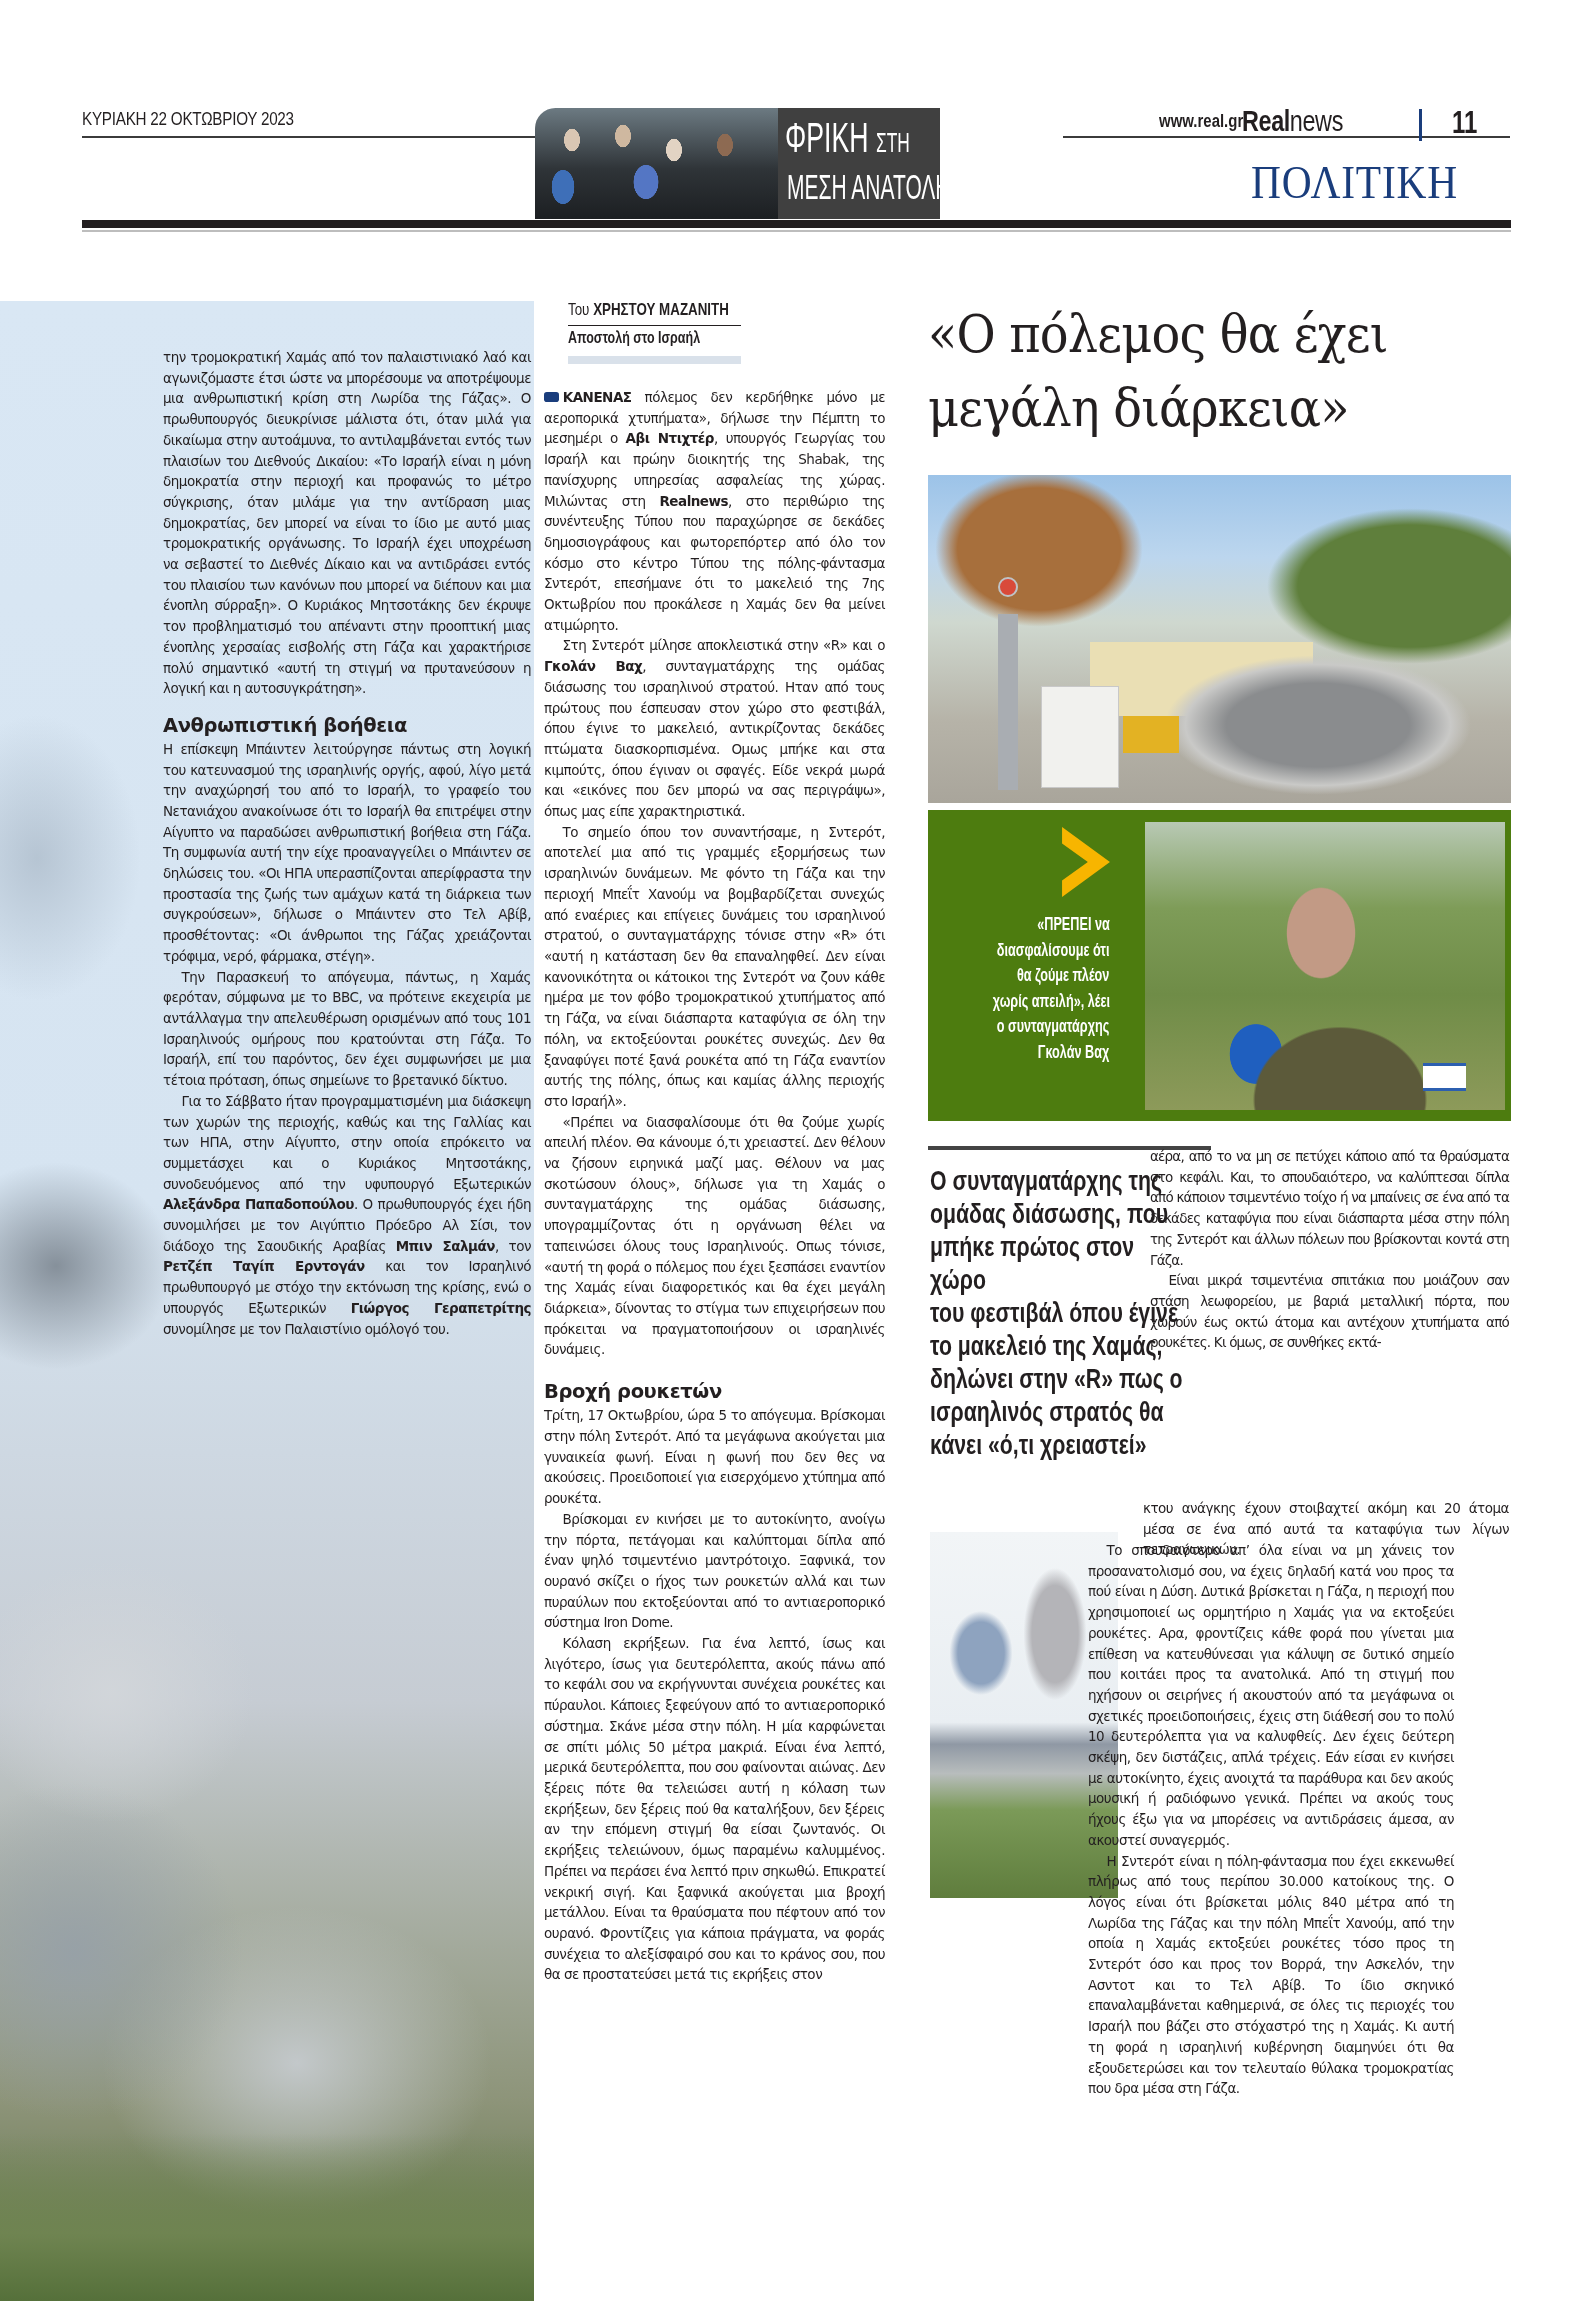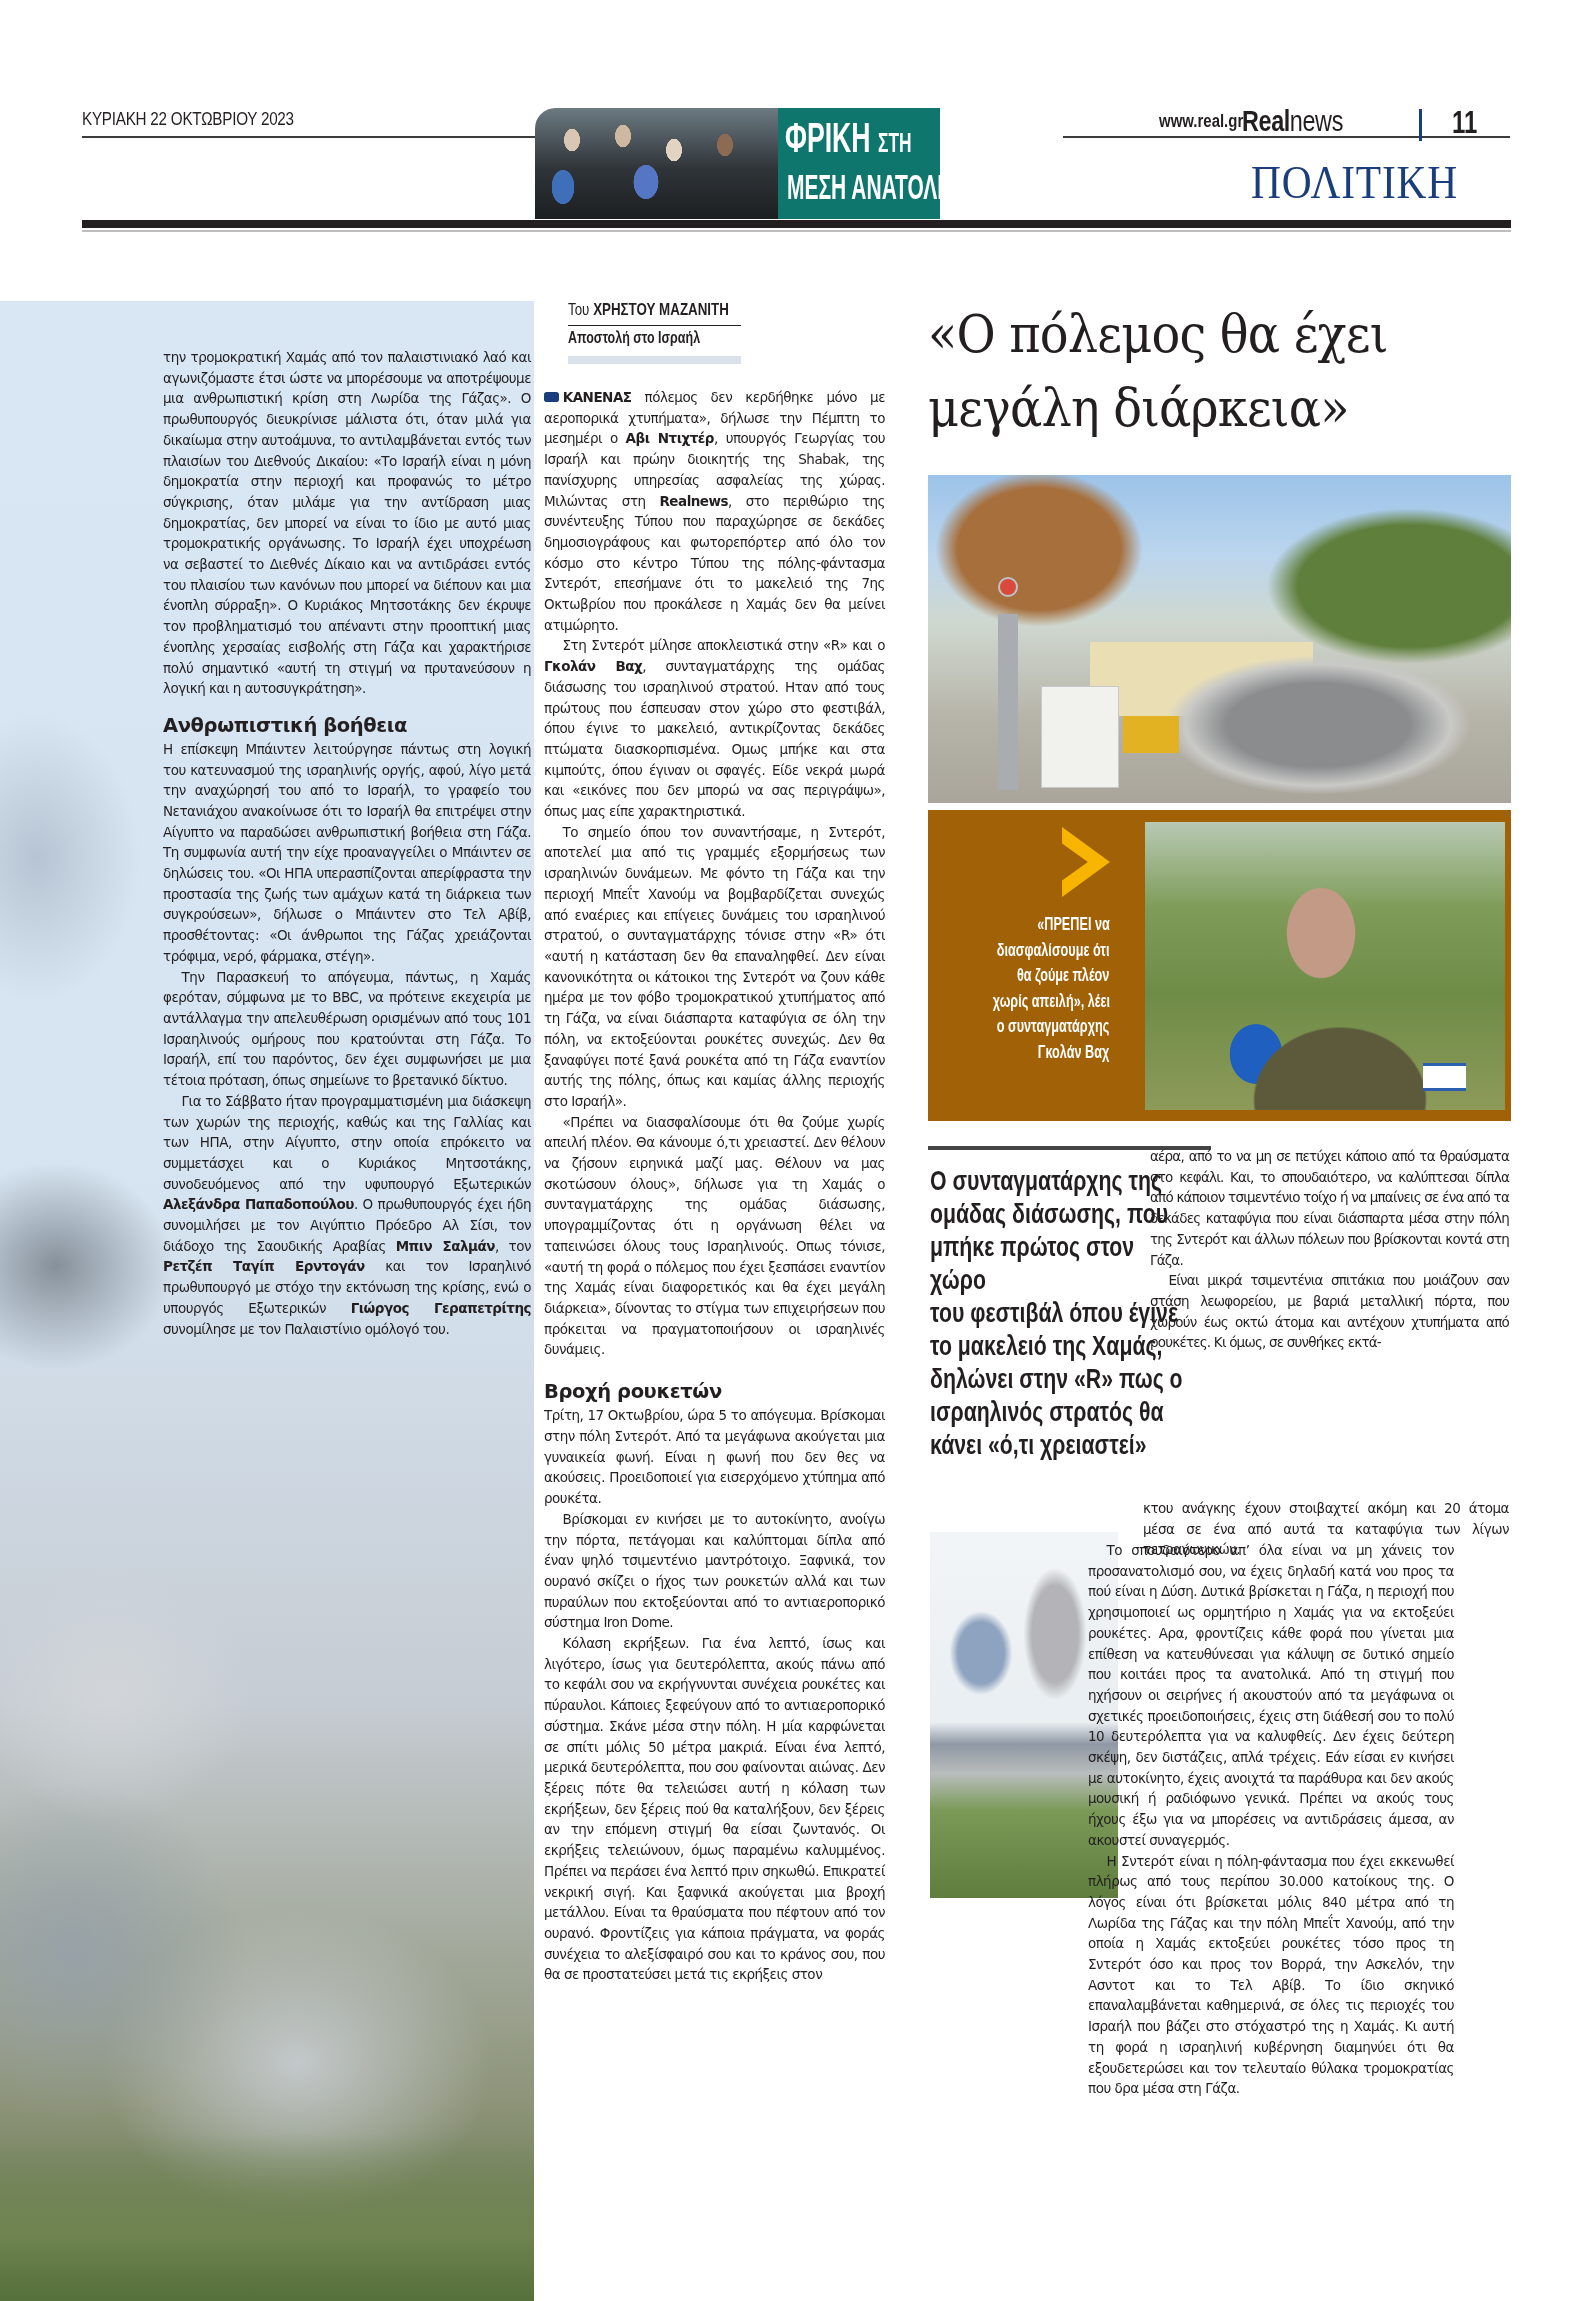--- a/index.html
+++ b/index.html
@@ -13,21 +13,21 @@
   .hdr-thumb { position: absolute; left: 535px; top: 108px; width: 243px; height: 111px; overflow: hidden; border-radius: 20.4px 0 0 0;
     background:
       radial-gradient(ellipse 13px 18.6px at 37px 32px, #d9c6b3 60%, transparent 62%),
       radial-gradient(ellipse 13px 18.6px at 88px 28px, #cfb8a0 60%, transparent 62%),
       radial-gradient(ellipse 13px 18.6px at 139px 42px, #e2d3c3 60%, transparent 62%),
       radial-gradient(ellipse 13px 18.6px at 190px 37px, #8d6a52 60%, transparent 62%),
       radial-gradient(ellipse 18.6px 28px at 28px 79px, #3e6fb8 60%, transparent 62%),
       radial-gradient(ellipse 20.4px 28px at 111px 74px, #5476c4 60%, transparent 62%),
       linear-gradient(180deg, #6c7a82 0%, #2f3438 55%, #1c1f22 100%);
   }
-  .hdr-banner { position: absolute; left: 778px; top: 108px; width: 162px; height: 111px; background: #0f766e; color: #ffffff; font-family: "Liberation Sans", sans-serif; font-weight: 700; }
+  .hdr-banner { position: absolute; left: 778px; top: 108px; width: 162px; height: 111px; background: #404040; color: #ffffff; font-family: "Liberation Sans", sans-serif; font-weight: 400; }
   .hdr-banner .b1 { position: absolute; left: 7.4px; top: 5.6px; font-size: 43px; line-height: 46px; transform: scaleX(0.62); transform-origin: left top; white-space: nowrap; }
   .hdr-banner .b1 small { font-size: 28px; }
   .hdr-banner .b2 { position: absolute; left: 9.3px; top: 58px; font-size: 35px; line-height: 41px; transform: scaleX(0.6); transform-origin: left top; white-space: nowrap; }
 
   .hdr-site { position: absolute; left: 1159px; top: 111px; font-family: "Liberation Sans", sans-serif; font-size: 17.6px; font-weight: 700; color: #231f20; transform: scaleX(0.85); transform-origin: left top; }
   .hdr-brand { position: absolute; left: 1242px; top: 104px; font-family: "Liberation Sans", sans-serif; font-size: 30px; color: #231f20; transform: scaleX(0.78); transform-origin: left top; white-space: nowrap; letter-spacing: -0.5px; }
   .hdr-brand b { font-weight: 700; }
   .hdr-sep { position: absolute; left: 1419px; top: 109px; width: 2.8px; height: 32px; background: #1a3d7c; }
   .hdr-page { position: absolute; left: 1452px; top: 104px; font-family: "Liberation Sans", sans-serif; font-size: 32px; font-weight: 700; transform: scaleX(0.75); transform-origin: left top; }
   .hdr-section { position: absolute; left: 1251px; top: 156px; font-family: "Liberation Serif", serif; font-size: 46px; color: #1a3d7c; letter-spacing: 0.9px; transform: scaleX(0.9); transform-origin: left top; }
@@ -78,21 +78,21 @@
       linear-gradient(180deg, #9cc3e8 0%, #bcd6ee 25%, #cfd8cf 45%, #b6b3a8 75%, #a9a59b 100%);
   }
   .rubble-pile { position: absolute; left: 195px; top: 148px; width: 388px; height: 176px;
     background: radial-gradient(ellipse 204px 93px at 195px 102px, #8a8c8e 45%, #c9c9c7 65%, transparent 75%); }
   .rubble-building { position: absolute; left: 162px; top: 167px; width: 223px; height: 74px; background: #eadfb4; }
   .rubble-truck { position: absolute; left: 113px; top: 211px; width: 78px; height: 102px; background: #f1f1ee; border: 1.9px solid #c8c8c8; }
   .rubble-excavator { position: absolute; left: 195px; top: 241px; width: 56px; height: 37px; background: #e3b223; }
   .rubble-pole { position: absolute; left: 70px; top: 139px; width: 20.4px; height: 176px; background: #a9adb2; }
   .rubble-sign { position: absolute; left: 70px; top: 102px; width: 20.4px; height: 20.4px; border-radius: 50%; background: #d94a3a; border: 2.8px solid #bfc3c6; }
 
-  .quote-box { position: absolute; left: 928px; top: 810px; width: 583px; height: 311px; background: #a16207; }
+  .quote-box { position: absolute; left: 928px; top: 810px; width: 583px; height: 311px; background: #4d7c0f; }
   .quote-chevron { position: absolute; left: 130px; top: 16.7px; width: 56px; height: 70px; }
   .quote-text { position: absolute; left: 18.6px; top: 102px; width: 163px; text-align: right; color: #ffffff; font-family: "Liberation Sans", sans-serif; font-weight: 700; font-size: 17.6px; line-height: 25.5px; }
   .quote-text span.inner { display: inline-block; transform: scaleX(0.72); transform-origin: right top; white-space: nowrap; }
   .photo-colonel { position: absolute; left: 217px; top: 12px; width: 360px; height: 288px; overflow: hidden;
     background:
       radial-gradient(ellipse 56px 74px at 176px 111px, #c29a85 60%, transparent 62%),
       radial-gradient(ellipse 121px 102px at 195px 278px, #5c5a3a 70%, transparent 72%),
       radial-gradient(ellipse 37px 42px at 111px 232px, #1f5fbf 70%, transparent 72%),
       linear-gradient(180deg, #b8c9b4 0%, #7e9c58 30%, #6f8c47 60%, #8d9a5a 100%);
   }

